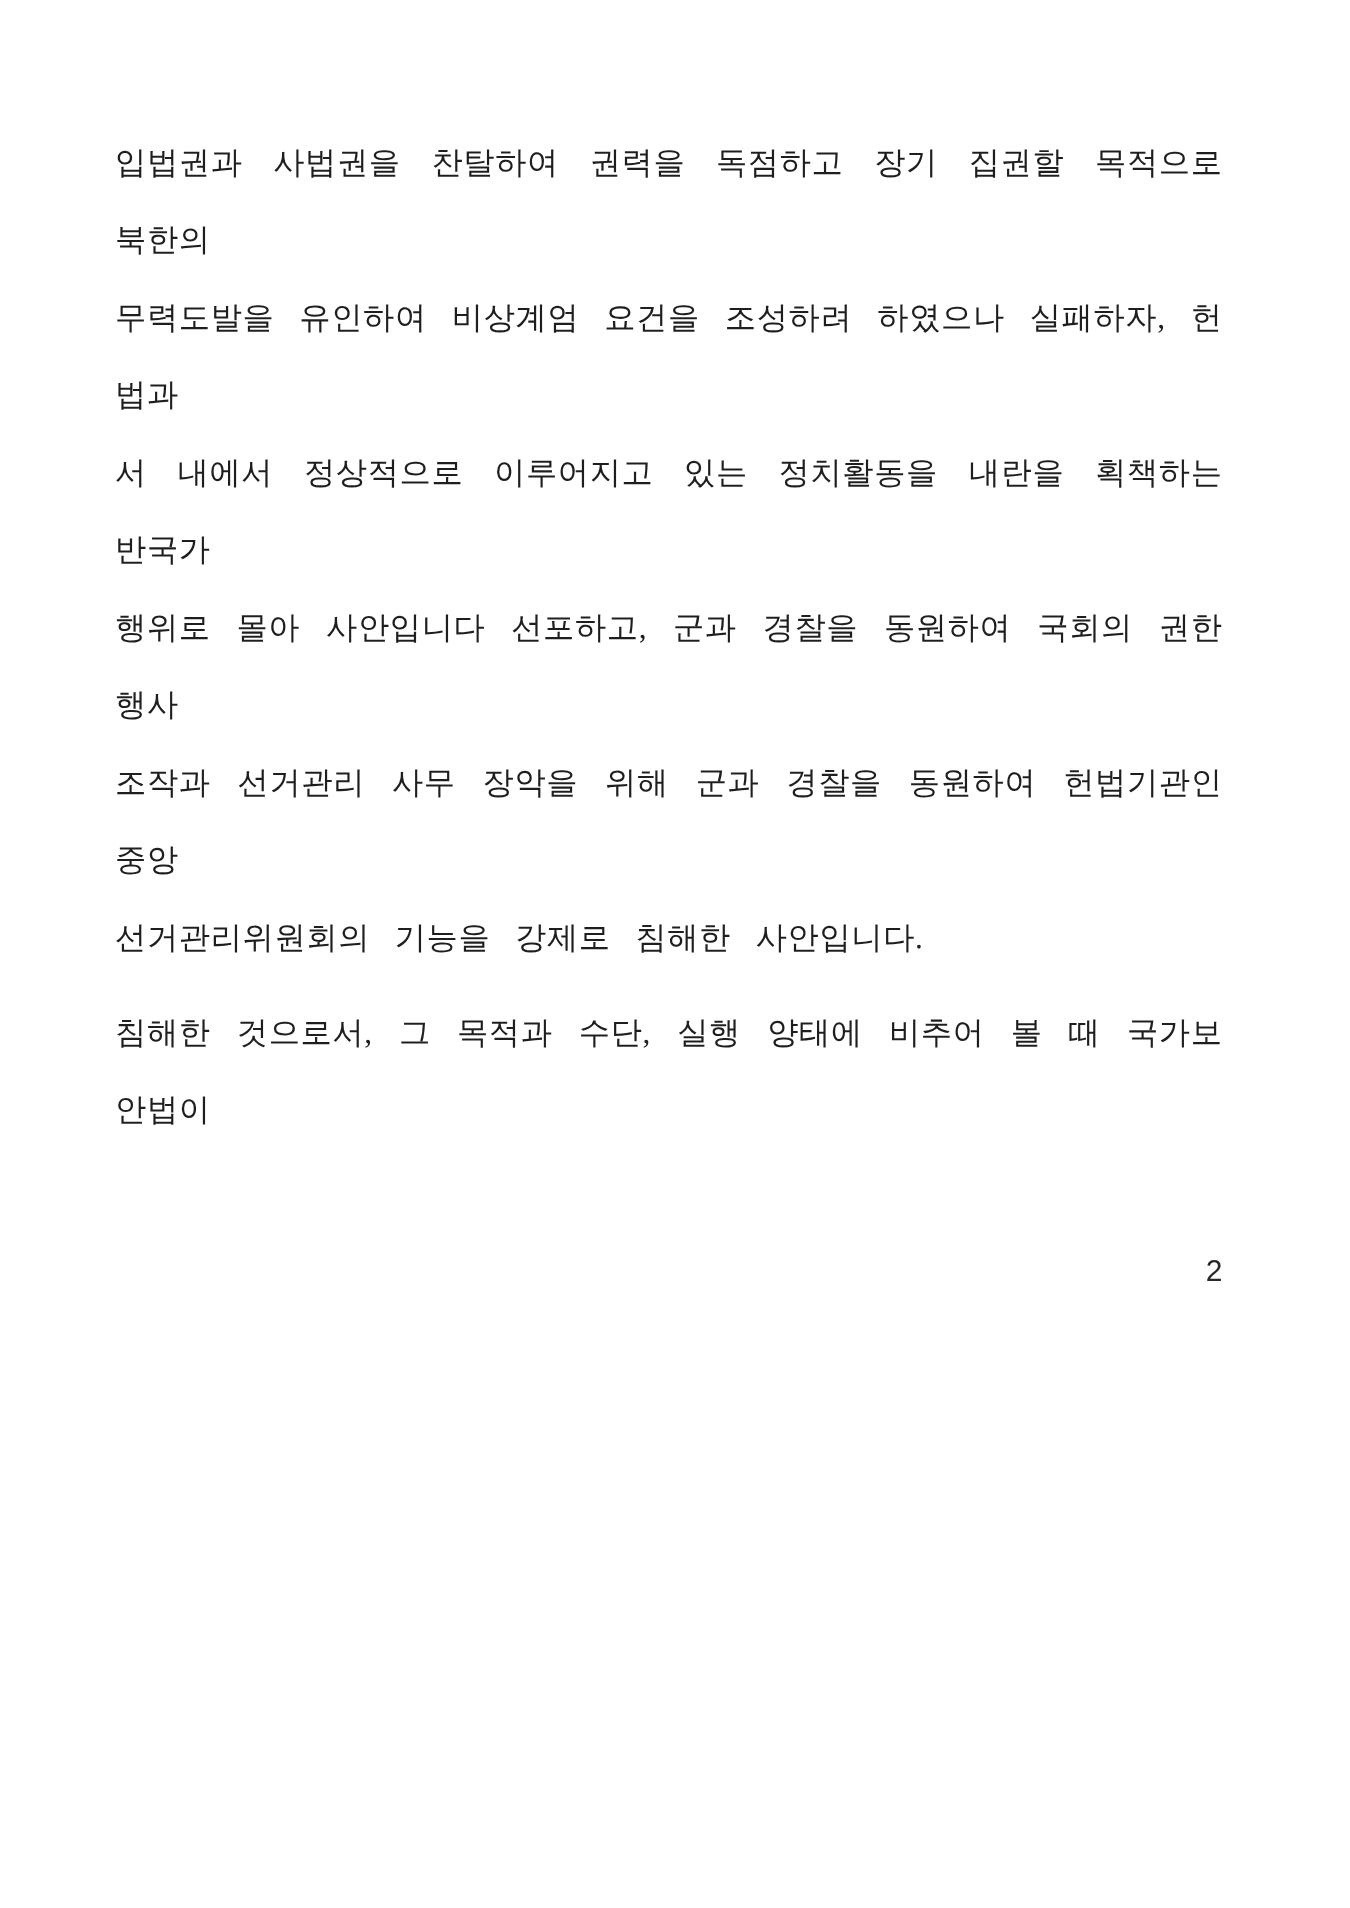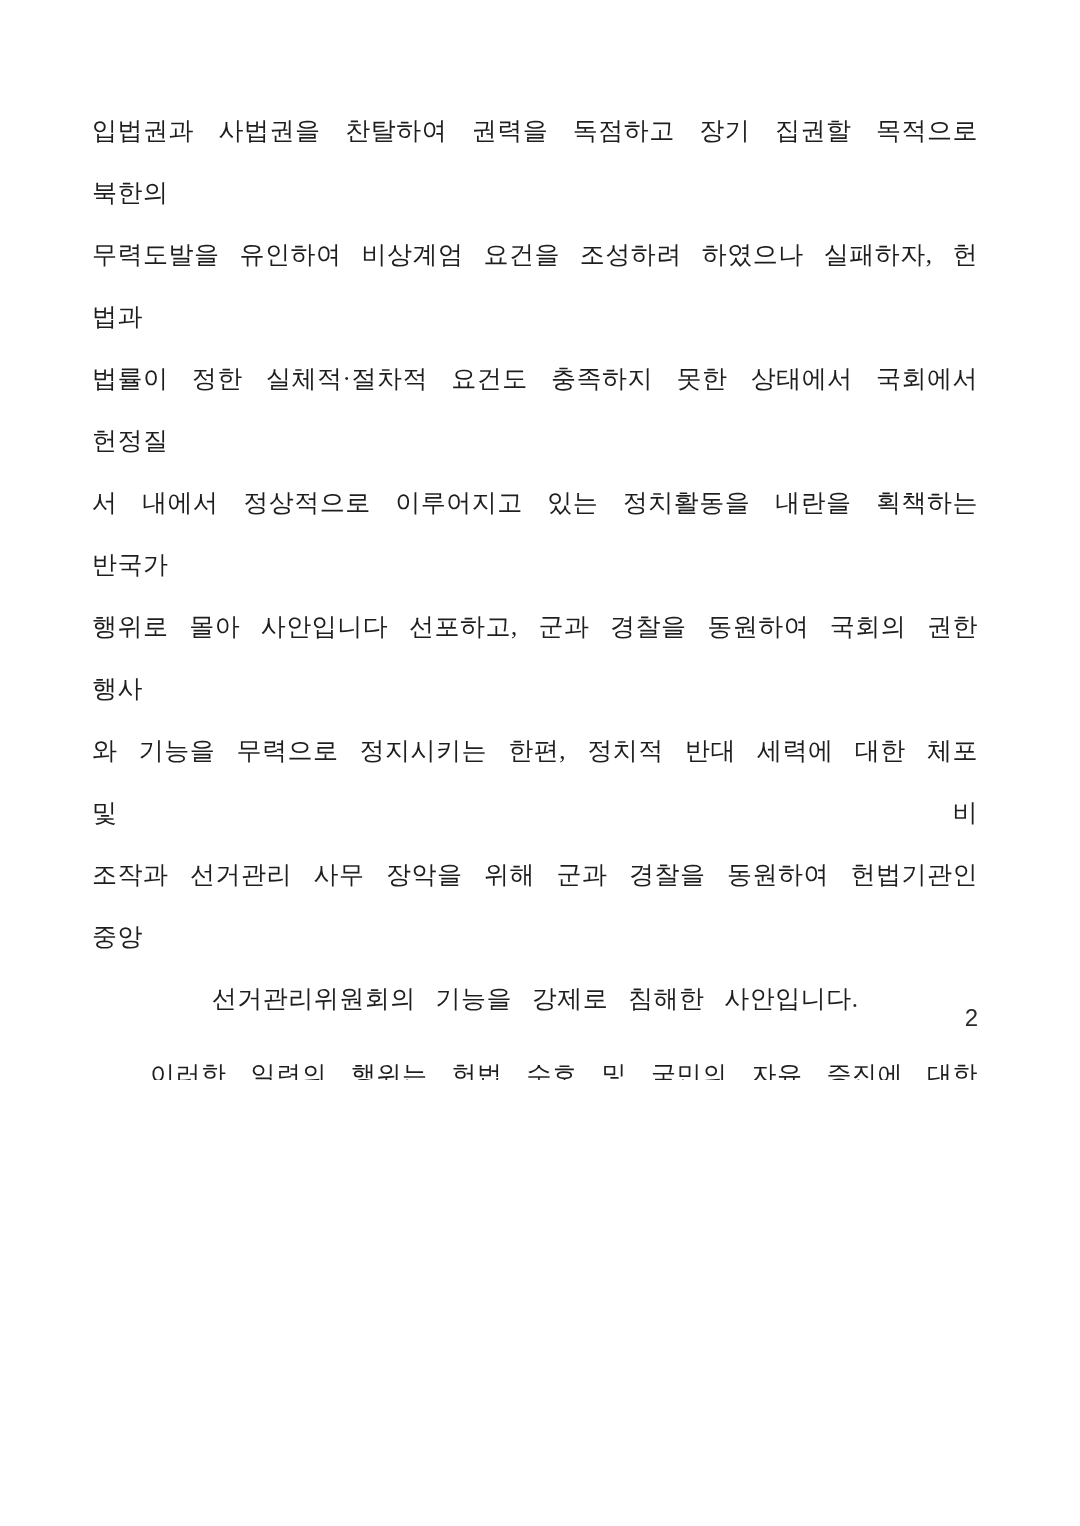--- a/index.html
+++ b/index.html
@@ -28,21 +28,21 @@
   }
   .para + .para {
     margin-top: 14px;
   }
   .line {
     font-size: 25px;
     line-height: 62px;
     letter-spacing: 0.5px;
     word-spacing: 13px;
     white-space: normal;
-    text-align: center;
+    text-align: left;
   }
   
   .line.fill {
     text-align: justify;
     text-align-last: justify;
   }
   
   .line.indent {
     text-indent: 58px;
   }
@@ -57,30 +57,27 @@
 </style>
 </head>
 <body>
 
 <div class="page">
   <div class="content">
 
     <div class="para">
       <div class="line fill">입법권과 사법권을 찬탈하여 권력을 독점하고 장기 집권할 목적으로 북한의</div>
       <div class="line fill">무력도발을 유인하여 비상계엄 요건을 조성하려 하였으나 실패하자, 헌법과</div>
-      <div class="line fill">법률이 정한 실체적·절차적 요건도 충족하지 못한 상태에서 국회에서 헌정질</div>
       <div class="line fill">서 내에서 정상적으로 이루어지고 있는 정치활동을 내란을 획책하는 반국가</div>
       <div class="line fill">행위로 몰아 사안입니다 선포하고, 군과 경찰을 동원하여 국회의 권한 행사</div>
-      <div class="line fill">와 기능을 무력으로 정지시키는 한편, 정치적 반대 세력에 대한 체포 및 비</div>
       <div class="line fill">조작과 선거관리 사무 장악을 위해 군과 경찰을 동원하여 헌법기관인 중앙</div>
       <div class="line">선거관리위원회의 기능을 강제로 침해한 사안입니다.</div>
     </div>
 
     <div class="para">
-      <div class="line fill indent">이러한 일련의 행위는 헌법 수호 및 국민의 자유 증진에 대한 책무를</div>
       <div class="line fill">침해한 것으로서, 그 목적과 수단, 실행 양태에 비추어 볼 때 국가보안법이</div>
 
     </div>
 
   </div>
 
   <div class="pageno">2</div>
 </div>
 
 </body></html>

